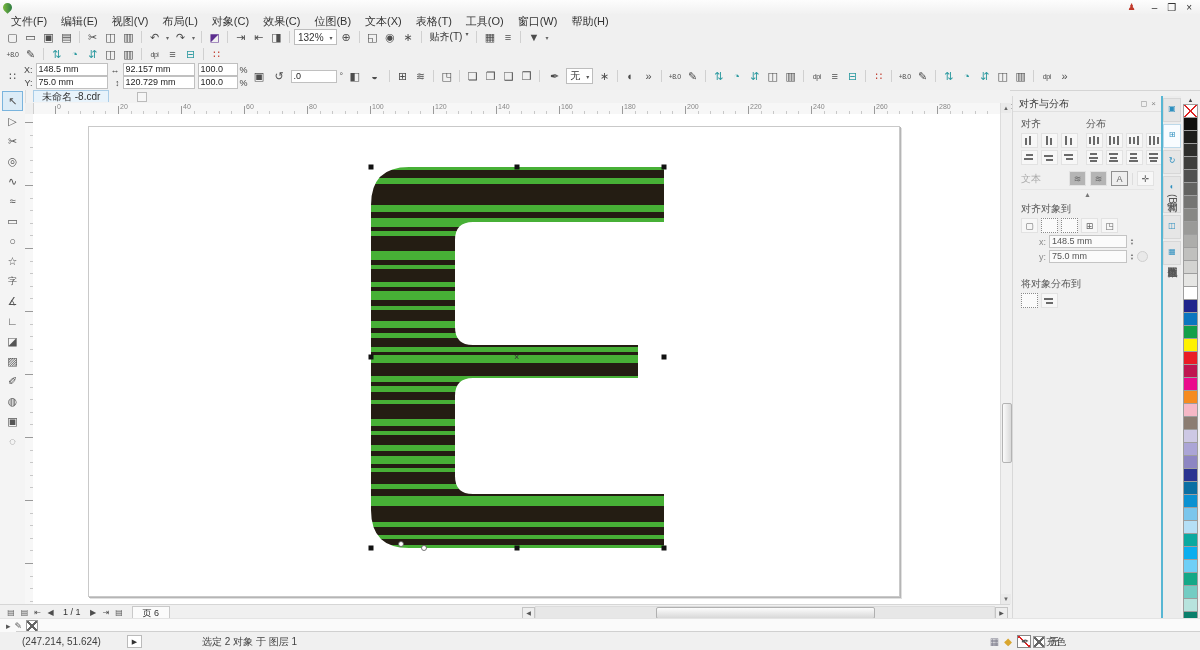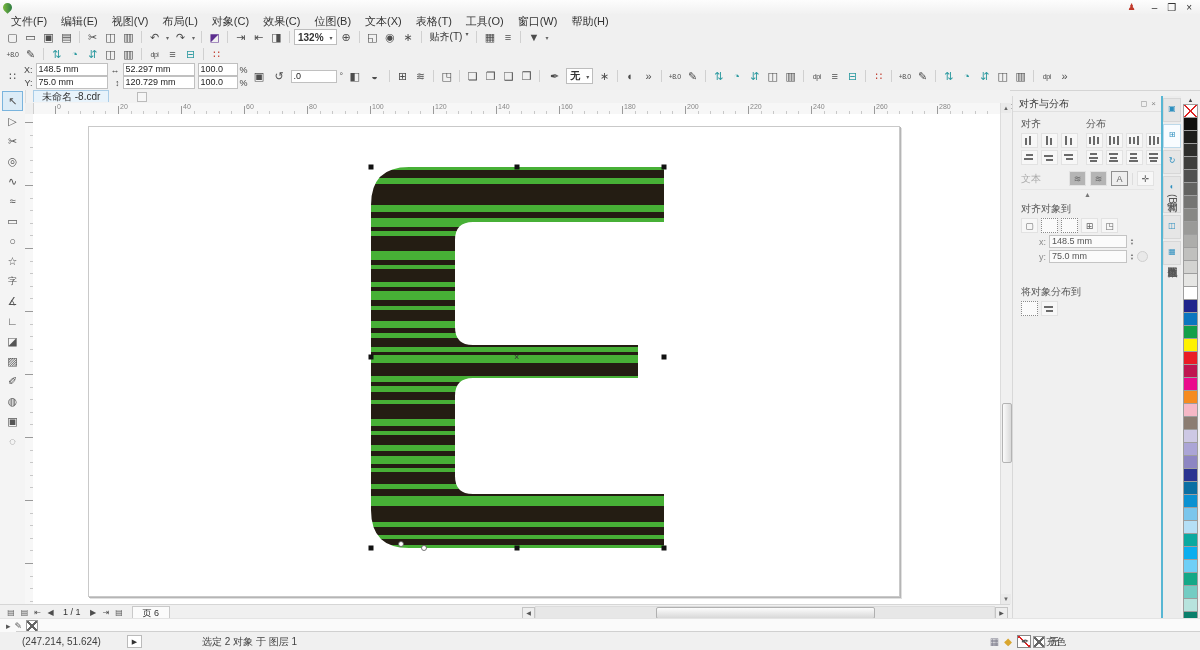--- a/index.html
+++ b/index.html
@@ -27,21 +27,21 @@
   #propbar{left:0;top:62px;width:1200px;height:28px;background:#f0f0f0;border-bottom:1px solid #d4d4d4;
            display:flex;align-items:center;gap:3px;padding:0 4px;overflow:hidden;white-space:nowrap}
   .tb-ic{width:17px;height:15px;display:inline-flex;align-items:center;justify-content:center;
          font-size:11px;color:#4d4d4d;flex:0 0 auto}
   .tb-txt{font-size:7px;letter-spacing:-.5px}
   .tb-sep{width:1px;height:12px;background:#d0d0d0;margin:0 3px;flex:0 0 auto}
   .caret{width:7px;font-size:6px;color:#666}
   .teal{color:#2d9aa0}.red{color:#c0392b}.purple{color:#5b2d8e}
   .combo{display:inline-flex;align-items:center;border:1px solid #bdbdbd;background:#fff;height:14px;
          font-size:10px;color:#333;padding:0 3px;gap:6px;flex:0 0 auto}
-  .combo b{font-weight:bold}.combo i{font-style:normal;font-size:6px;color:#555}
+  .combo b{font-weight:normal}.combo i{font-style:normal;font-size:6px;color:#555}
   .droplab{display:inline-flex;font-size:10px;color:#333;gap:3px;padding:0 4px;flex:0 0 auto}
   
   .pbgrid{display:grid;grid-template-rows:13px 13px;grid-auto-flow:column;column-gap:2px;align-items:center;
           font-size:9px;color:#444;flex:0 0 auto}
   .plab{text-align:right;padding-right:1px}
   .fld{border:1px solid #c0c0c0;background:#fff;height:11px;line-height:11px;font-size:9px;
        padding:0 2px;color:#222}
   .w72{width:66px}.w40{width:34px}.w46{width:40px}
   
   #tabrow{left:25px;top:90px;width:985px;height:13px;background:#f2f2f2;border-bottom:2px solid #5aa7d8}
@@ -229,21 +229,21 @@
   <span class="tb-ic">∷</span>
   <div class="pbgrid">
     <span class="plab">X:</span>
     <span class="plab">Y:</span>
     <span class="fld w72">148.5 mm</span>
     <span class="fld w72">75.0 mm</span>
   </div>
   <div class="pbgrid">
     <span class="plab">↔</span>
     <span class="plab">↕</span>
-    <span class="fld w72">52.297 mm</span>
+    <span class="fld w72">92.157 mm</span>
     <span class="fld w72">120.729 mm</span>
   </div>
   <div class="pbgrid">
     <span class="fld w40">100.0</span>
     <span class="fld w40">100.0</span>
     <span>%</span>
     <span>%</span>
   </div>
   <span class="tb-ic">▣</span>
   <span class="tb-ic">↺</span>
@@ -561,21 +561,21 @@
       <span>x:</span>
       <span class="dk-fld">148.5 mm</span>
       <span class="spin">▲<br>▼</span>
     </div>
     <div class="dk-xy">
       <span>y:</span>
       <span class="dk-fld">75.0 mm</span>
       <span class="spin">▲<br>▼</span>
       <span class="dk-dot"></span>
     </div>
-    <div class="dk-h" style="margin-top:22px">将对象分布到</div>
+    <div class="dk-h" style="margin-top:14px">将对象分布到</div>
     <div class="dk-icons" id="dk-distto">
         <span class="dk-ic dotted"></span>
         <span class="dk-ic">
           <i style="left: 2px; top: 4px; width: 9px; height: 2px;"></i>
           <i style="left: 4px; top: 8px; width: 7px; height: 2px;"></i>
         </span>
       </div>
   </div>
 </div>
 

